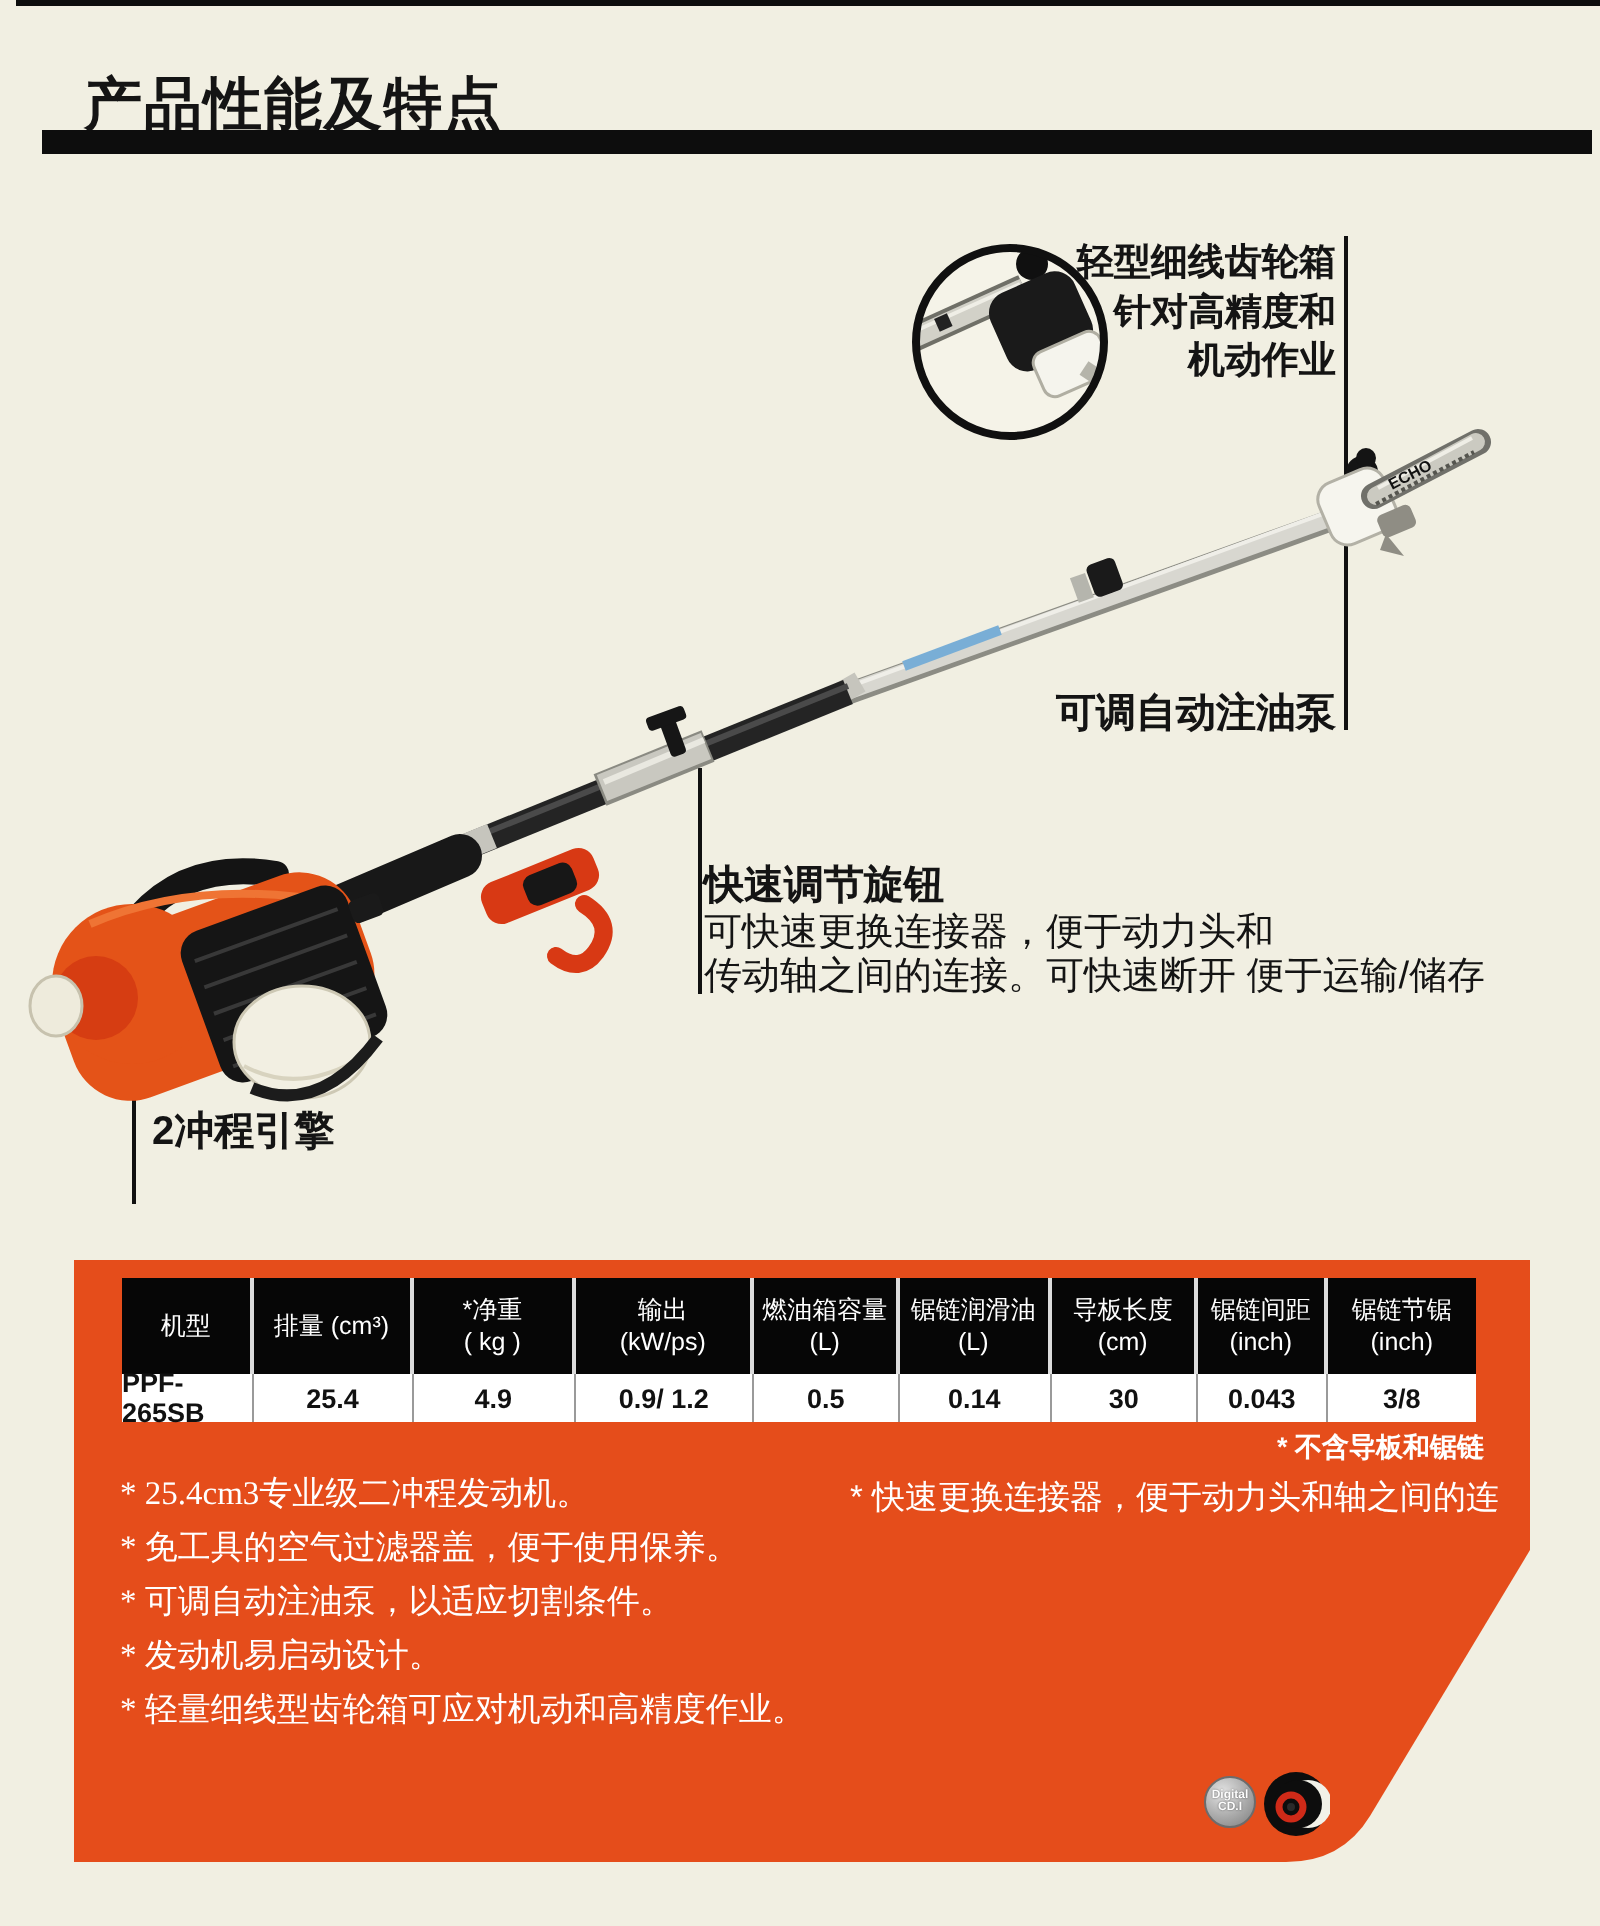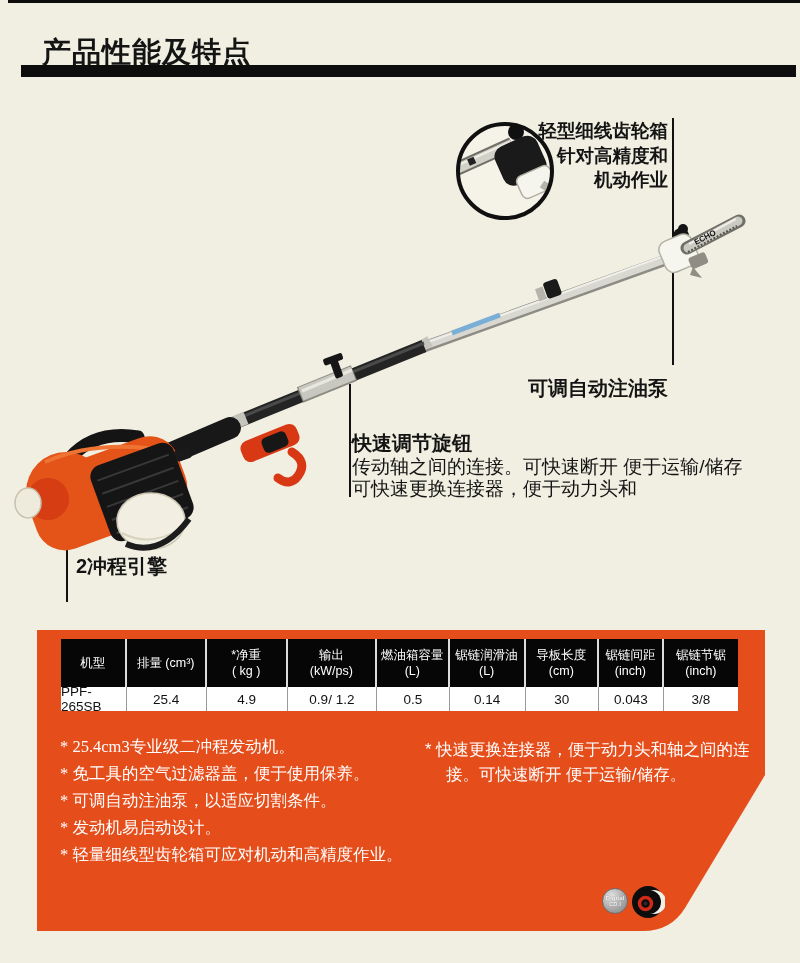--- a/index.html
+++ b/index.html
@@ -10,39 +10,39 @@
   }
   .abs{position:absolute;}
   
   #top-rule{left:8px;right:0;top:0;height:3px;background:#0d0d0d;}
   #page-title{left:42px;top:33px;font-size:29px;font-weight:600;letter-spacing:1px;color:#141414;}
   #title-rule{left:21px;right:4px;top:65px;height:12px;background:#0d0d0d;}
   
   .note{color:#141414;}
   .note-right{text-align:right;}
   #note-gearbox{right:132px;top:119px;font-size:18.5px;font-weight:700;line-height:24.5px;}
-  #note-oiler{right:132px;top:343px;font-size:20px;font-weight:700;margin-top:32px;}
+  #note-oiler{right:132px;top:343px;font-size:20px;font-weight:700;}
   #note-knob{left:352px;top:430px;}
   #note-knob .nk-title{font-size:20px;font-weight:700;line-height:26px;}
   #note-knob .nk-line{font-size:19px;font-weight:500;line-height:21.5px;}
   #note-engine{left:76px;top:554px;font-size:20px;font-weight:700;line-height:24px;}
   
   #panel{left:37px;top:630px;width:728px;height:301px;}
   #panel-bg{position:absolute;left:0;top:0;}
   
   #spec-table{position:absolute;left:24px;top:9px;width:677px;}
   .t-head{display:flex;height:48px;}
   .t-head .cell{box-sizing:border-box;background:#060606;color:#fff;font-size:12.5px;line-height:16px;
     display:flex;flex-direction:column;justify-content:center;align-items:center;text-align:center;
     border-right:2px solid #dcdcdc;}
   .t-head .cell:last-child{border-right:none;}
   .t-head .hl2:empty{display:none;}
   .t-body{display:flex;height:24px;}
   .t-body .cell{box-sizing:border-box;background:#ffffff;color:#111;font-size:13.5px;
-    display:flex;justify-content:center;align-items:center;border-right:1px solid #9a9a9a;}
+    display:flex;justify-content:center;align-items:center;border-right:1px solid #9a9a9a;font-weight:bold;}
   .t-body .cell:last-child{border-right:none;}
   .w0{width:69px;} .w1{width:84px;} .w2{width:85px;} .w3{width:94px;} .w4{width:76px;}
   .w5{width:80px;} .w6{width:77px;} .w7{width:68px;} .w8{width:78px;}
   #footnote{position:absolute;left:24px;top:85px;width:681px;text-align:right;color:#fff;font-size:13.5px;font-weight:600;}
   
   #features-left{position:absolute;left:23px;top:103px;color:#fff;font-size:16.5px;font-weight:500;}
   #features-left .feat{line-height:27px;white-space:pre-wrap;font-family:Liberation Serif, serif;}
   #features-right{position:absolute;left:388px;top:107px;color:#fff;font-size:16.5px;font-weight:500;}
   #features-right .fr1{line-height:25px;white-space:pre-wrap;}
   #features-right .fr2{line-height:25px;margin-left:21px;white-space:pre-wrap;}
@@ -184,22 +184,22 @@
   <div class="abs note note-right" id="note-gearbox">
     <div>轻型细线齿轮箱</div>
     <div>针对高精度和</div>
     <div>机动作业</div>
   </div>
 
   <div class="abs note note-right" id="note-oiler">可调自动注油泵</div>
 
   <div class="abs note" id="note-knob">
     <div class="nk-title">快速调节旋钮</div>
+    <div class="nk-line">可快速更换连接器，便于动力头和</div>
     <div class="nk-line">传动轴之间的连接。可快速断开 便于运输/储存</div>
-    <div class="nk-line">可快速更换连接器，便于动力头和</div>
   </div>
 
   <div class="abs note" id="note-engine">
     <div>2冲程引擎</div>
   </div>
 
   <div class="abs" id="panel">
     <svg id="panel-bg" width="728" height="301" viewBox="0 0 728 301">
       <path d="M0 0 H728 V145 L648 278 Q634 301 606 301 H0 Z" fill="#e54d1b"></path>
     </svg>
@@ -247,31 +247,31 @@
         <div class="cell w2">4.9</div>
         <div class="cell w3">0.9/ 1.2</div>
         <div class="cell w4">0.5</div>
         <div class="cell w5">0.14</div>
         <div class="cell w6">30</div>
         <div class="cell w7">0.043</div>
         <div class="cell w8">3/8</div>
       </div>
     </div>
 
+    <div id="footnote">* 不含导板和锯链</div>
 
     <div id="features-left">
       <div class="feat">* 25.4cm3专业级二冲程发动机。</div>
       <div class="feat">* 免工具的空气过滤器盖，便于使用保养。</div>
       <div class="feat">* 可调自动注油泵，以适应切割条件。</div>
       <div class="feat">* 发动机易启动设计。</div>
       <div class="feat">* 轻量细线型齿轮箱可应对机动和高精度作业。</div>
     </div>
     <div id="features-right">
       <div class="fr1">* 快速更换连接器，便于动力头和轴之间的连</div>
-      <div class="fr2">接。可快速断开 便于运输/储存。</div>
     </div>
 
     <div id="badge-silver">
       <div>Digital</div>
       <div>CD.I</div>
     </div>
     <svg id="badge-black" width="34" height="34" viewBox="0 0 34 34">
       <circle cx="17" cy="17" r="16" fill="#0d0d0d"></circle>
       <circle cx="23" cy="17" r="12" fill="#f2f1e8"></circle>
       <circle cx="18" cy="17" r="12" fill="#0d0d0d"></circle>

